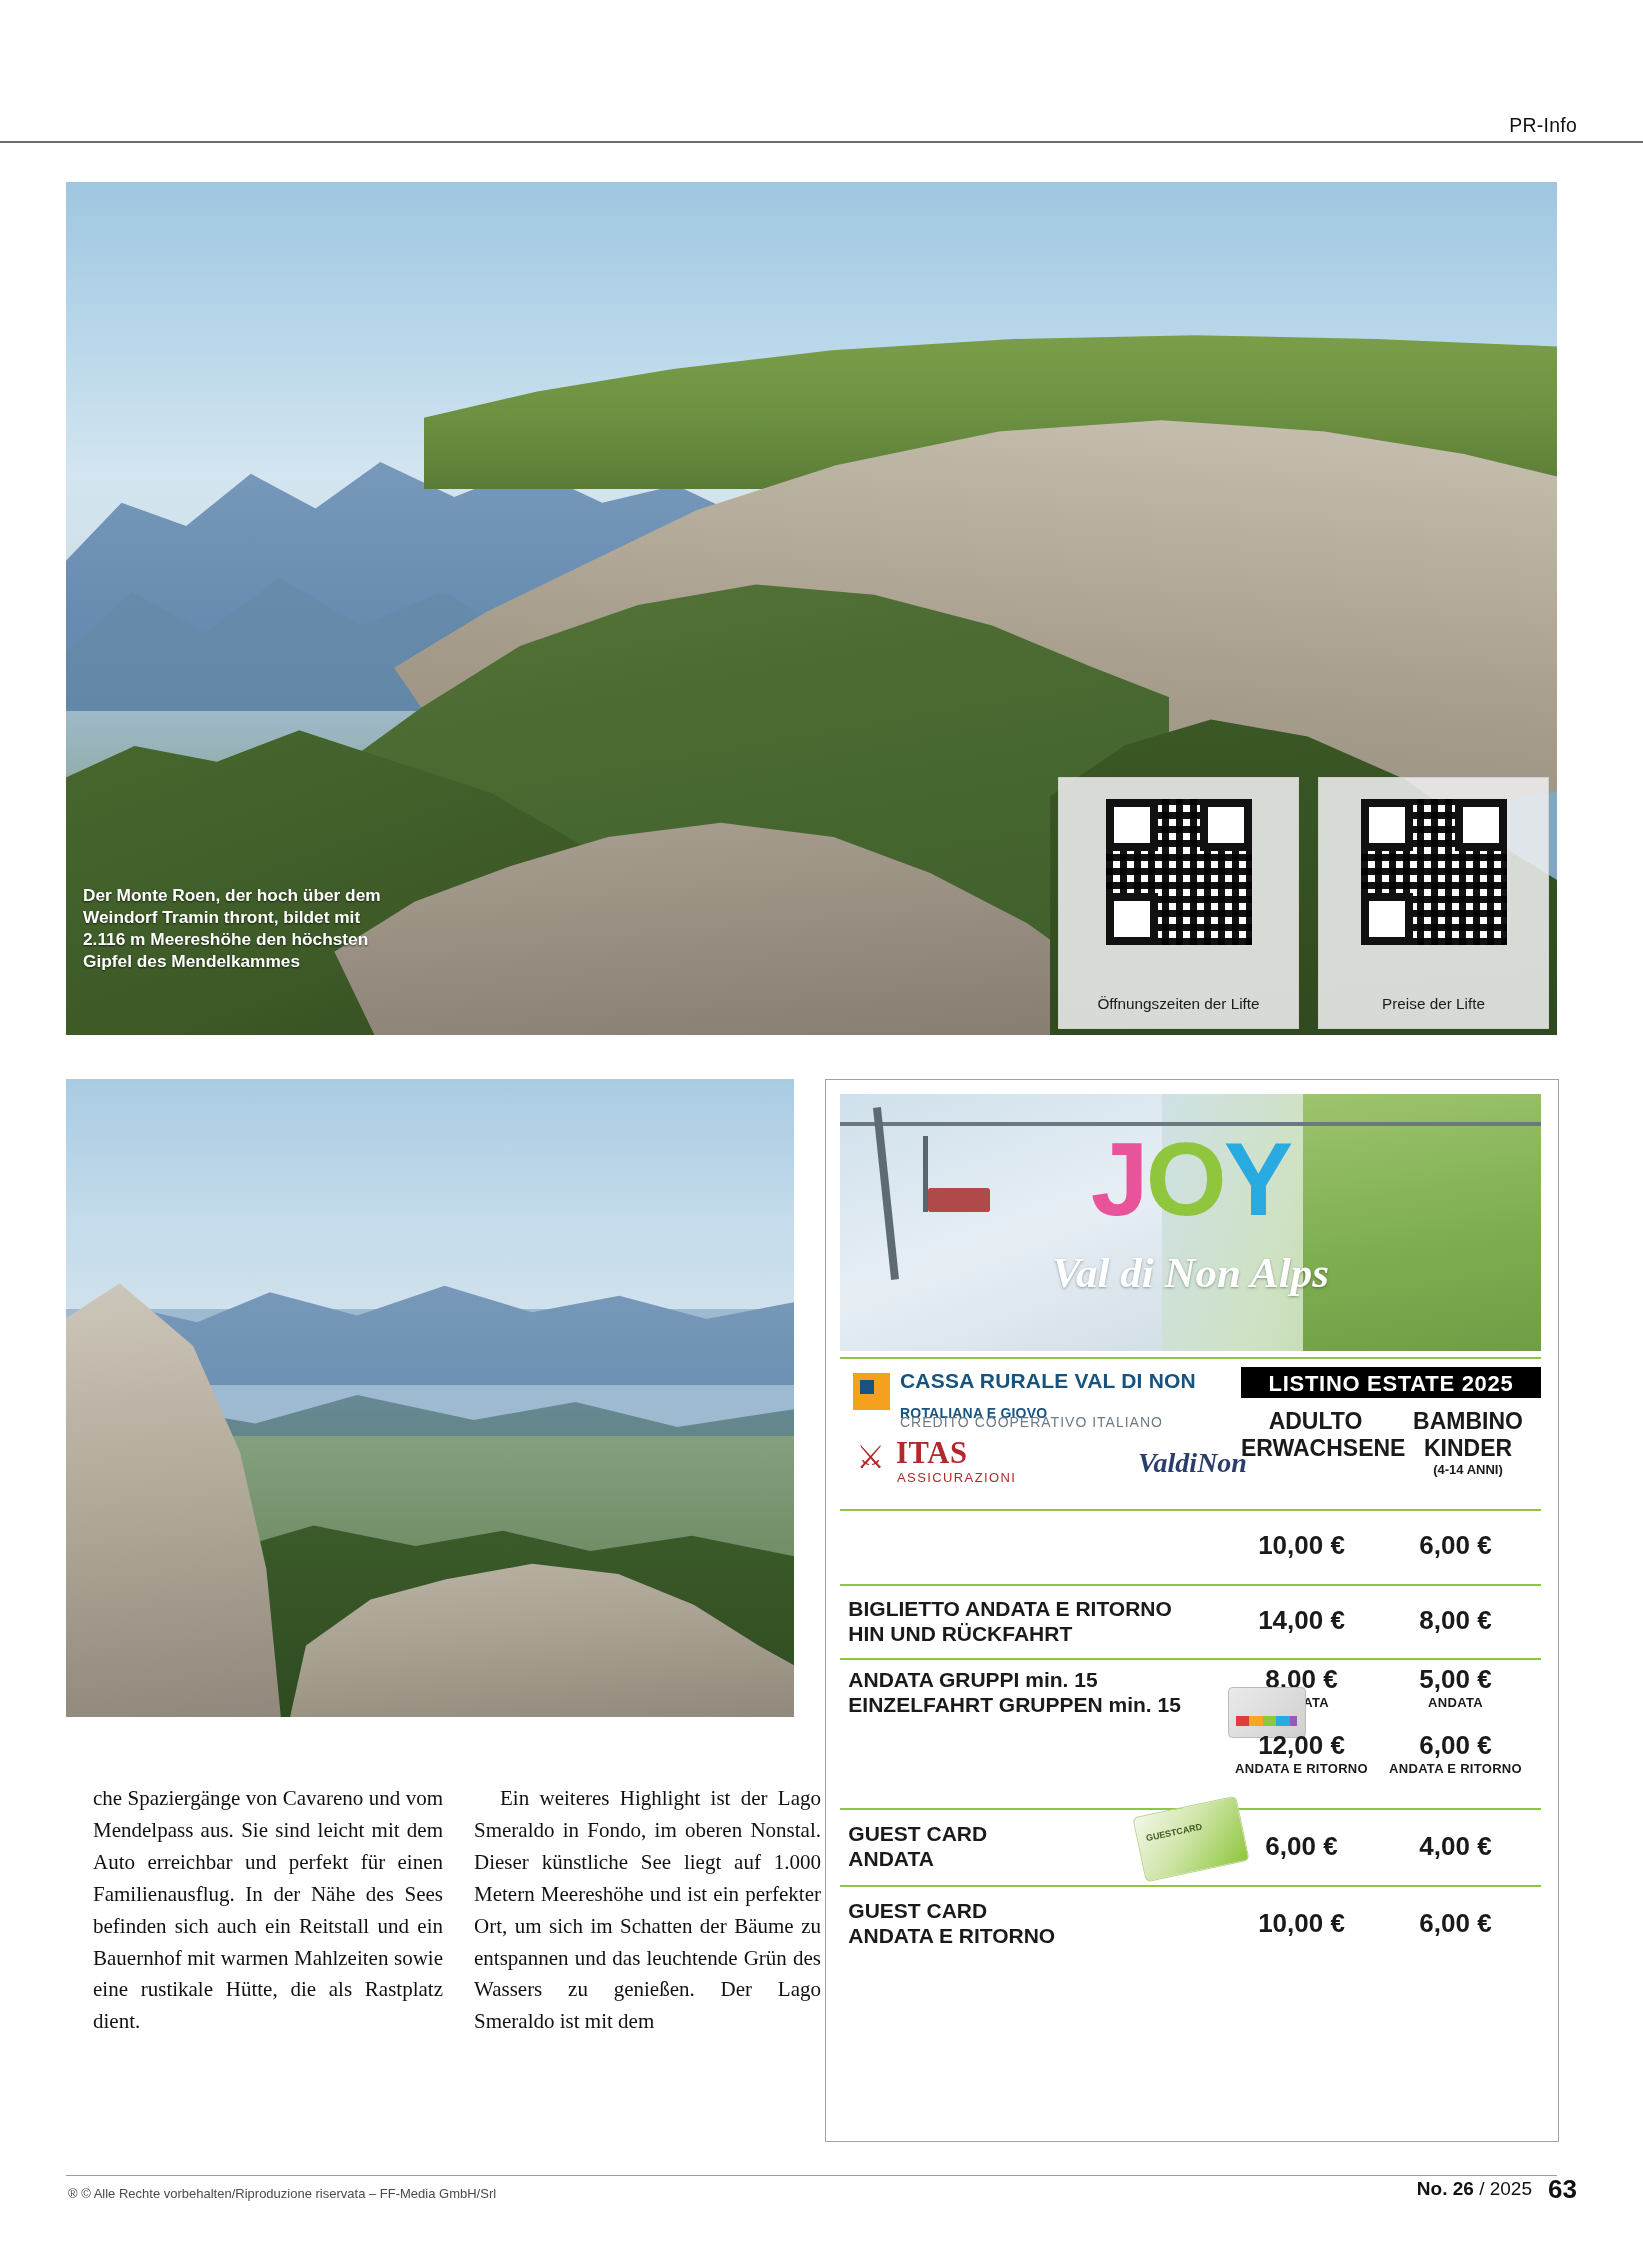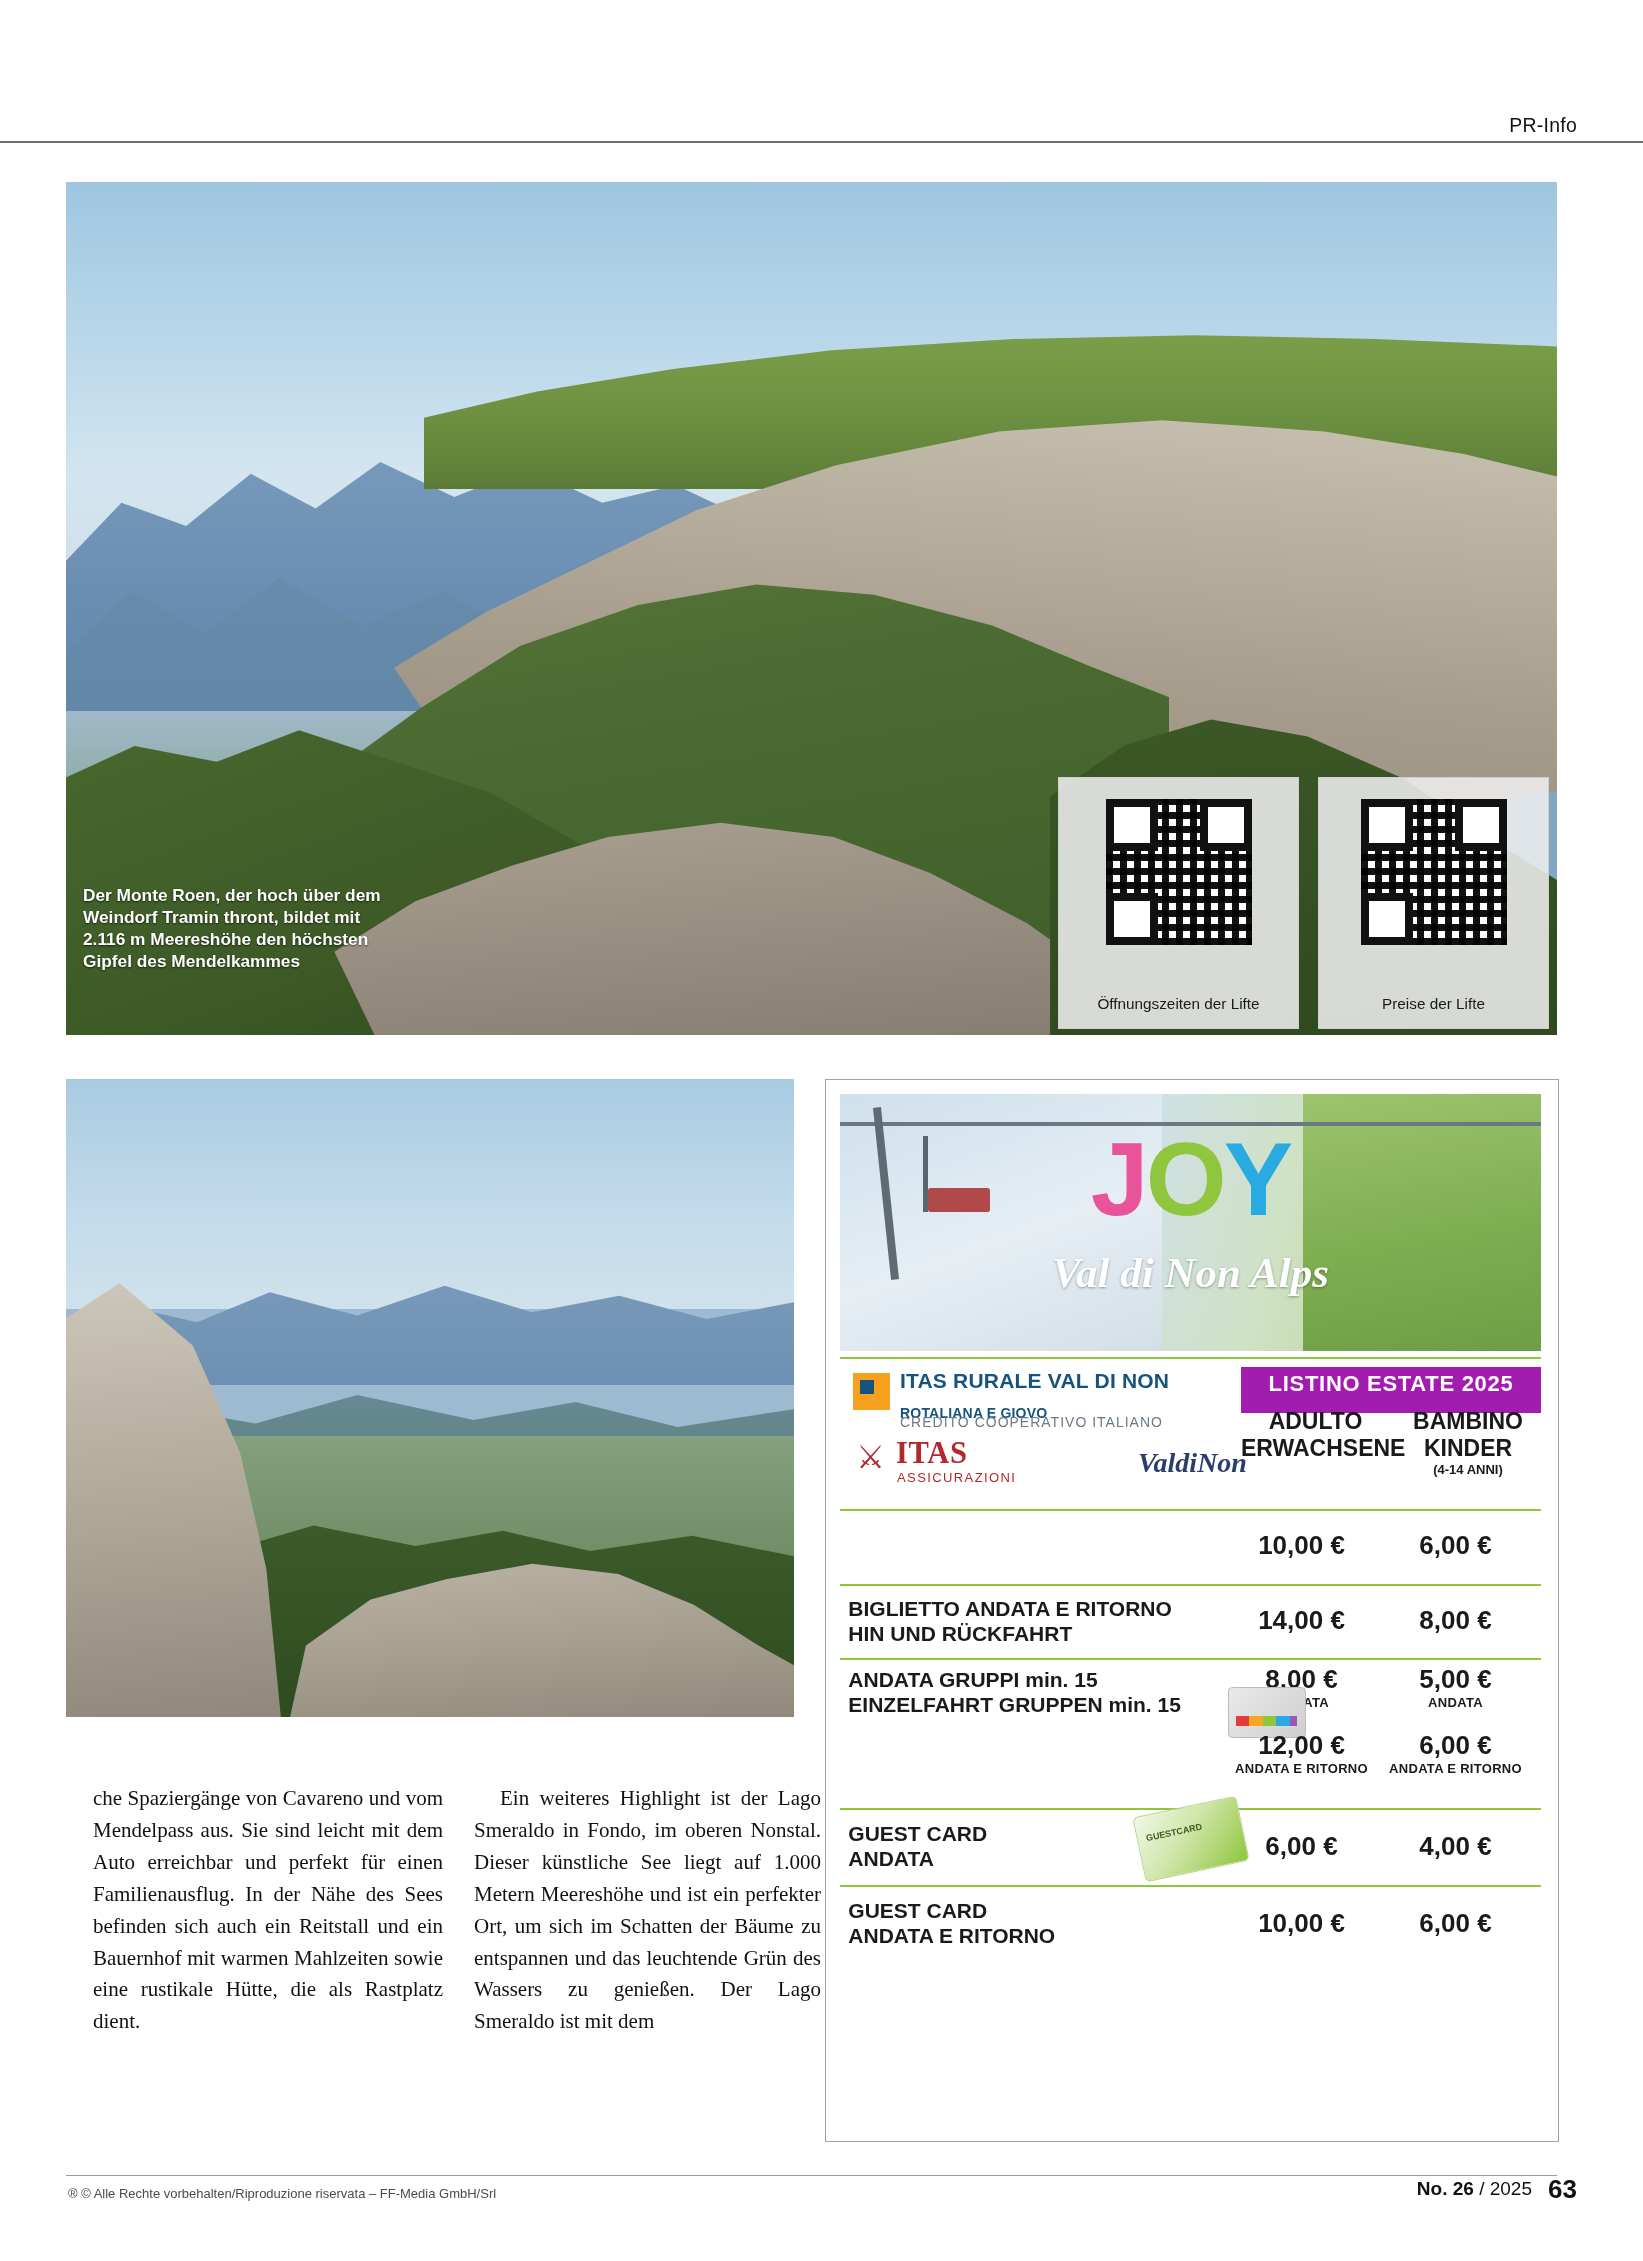--- a/index.html
+++ b/index.html
@@ -103,21 +103,21 @@
   .spon-left{position:absolute;left:7px;top:8.3px;width:388px;}
   .crl-logo{position:absolute;left:5.5px;top:5.5px;width:37px;height:37px;background:#f5a11d;}
   .crl-logo:after{content:"";position:absolute;left:7px;top:7px;width:14px;height:14px;background:#16537e;}
   .crl-t1{position:absolute;left:53px;top:1.4px;font-family:"Liberation Sans",sans-serif;font-weight:700;font-size:21px;color:#16537e;letter-spacing:0.2px;}
   .crl-t2{position:absolute;left:53px;top:38px;font-family:"Liberation Sans",sans-serif;font-weight:700;font-size:14px;color:#16537e;letter-spacing:0.2px;}
   .crl-t3{position:absolute;left:53px;top:47px;font-family:"Liberation Sans",sans-serif;font-size:14px;color:#6c7a86;letter-spacing:1px;}
   .itas-mark{position:absolute;left:5.5px;top:72px;width:36px;height:36px;color:#b3272d;font-size:32px;line-height:36px;text-align:center;}
   .itas-t1{position:absolute;left:49px;top:69px;font-family:"Liberation Serif",serif;font-weight:700;font-size:30.5px;color:#b3272d;letter-spacing:0.7px;}
   .itas-t2{position:absolute;left:50px;top:103px;font-family:"Liberation Sans",sans-serif;font-size:13px;color:#b3272d;letter-spacing:1.4px;}
   .valdinon{position:absolute;left:291px;top:80px;font-family:"Liberation Serif",serif;font-style:italic;font-weight:700;font-size:28px;color:#2b3d6b;}
-  .listino{position:absolute;left:401px;top:8.3px;width:300px;height:46px;background:#a21caf;color:#fff;
+  .listino{position:absolute;left:401px;top:8.3px;width:300px;height:31px;background:#000000;color:#fff;
       font-family:"Liberation Sans",sans-serif;font-weight:700;font-size:22px;letter-spacing:0.7px;text-align:center;line-height:33px;}
   .hdr-adulto{position:absolute;left:401px;top:49px;width:149px;text-align:center;font-family:"Liberation Sans",sans-serif;font-weight:700;font-size:23px;line-height:1.18;}
   .hdr-bambino{position:absolute;left:555px;top:49px;width:146px;text-align:center;font-family:"Liberation Sans",sans-serif;font-weight:700;font-size:23px;line-height:1.18;}
   .hdr-sub{font-size:13px;display:block;}
 
   
   .prow{position:absolute;left:14px;width:701px;border-top:2.8px solid #8fc63d;}
   .plabel{position:absolute;left:8.3px;top:0;width:375px;font-family:"Liberation Sans",sans-serif;font-weight:700;font-size:21px;line-height:1.2;}
   .pa{position:absolute;left:387px;width:149px;text-align:center;font-family:"Liberation Sans",sans-serif;font-weight:700;font-size:26px;}
   .pb{position:absolute;left:541px;width:149px;text-align:center;font-family:"Liberation Sans",sans-serif;font-weight:700;font-size:26px;}
@@ -206,21 +206,21 @@
       <div class="lift-chair"></div>
       <div class="joy">
         <span class="j">J</span><span class="o">O</span><span class="y">Y</span>
       </div>
       <div class="joy-sub">Val di Non Alps</div>
     </div>
 
     <div class="sponsor">
       <div class="spon-left">
         <div class="crl-logo"></div>
-        <div class="crl-t1">ITAS RURALE VAL DI NON</div>
+        <div class="crl-t1">CASSA RURALE VAL DI NON</div>
         <div class="crl-t2">ROTALIANA E GIOVO</div>
         <div class="crl-t3">CREDITO COOPERATIVO ITALIANO</div>
         <div class="itas-mark">⚔</div>
         <div class="itas-t1">ITAS</div>
         <div class="itas-t2">ASSICURAZIONI</div>
         <div class="valdinon">ValdiNon</div>
       </div>
       <div class="listino">LISTINO ESTATE 2025</div>
       <div class="hdr-adulto">
         <span>ADULTO</span><br>

